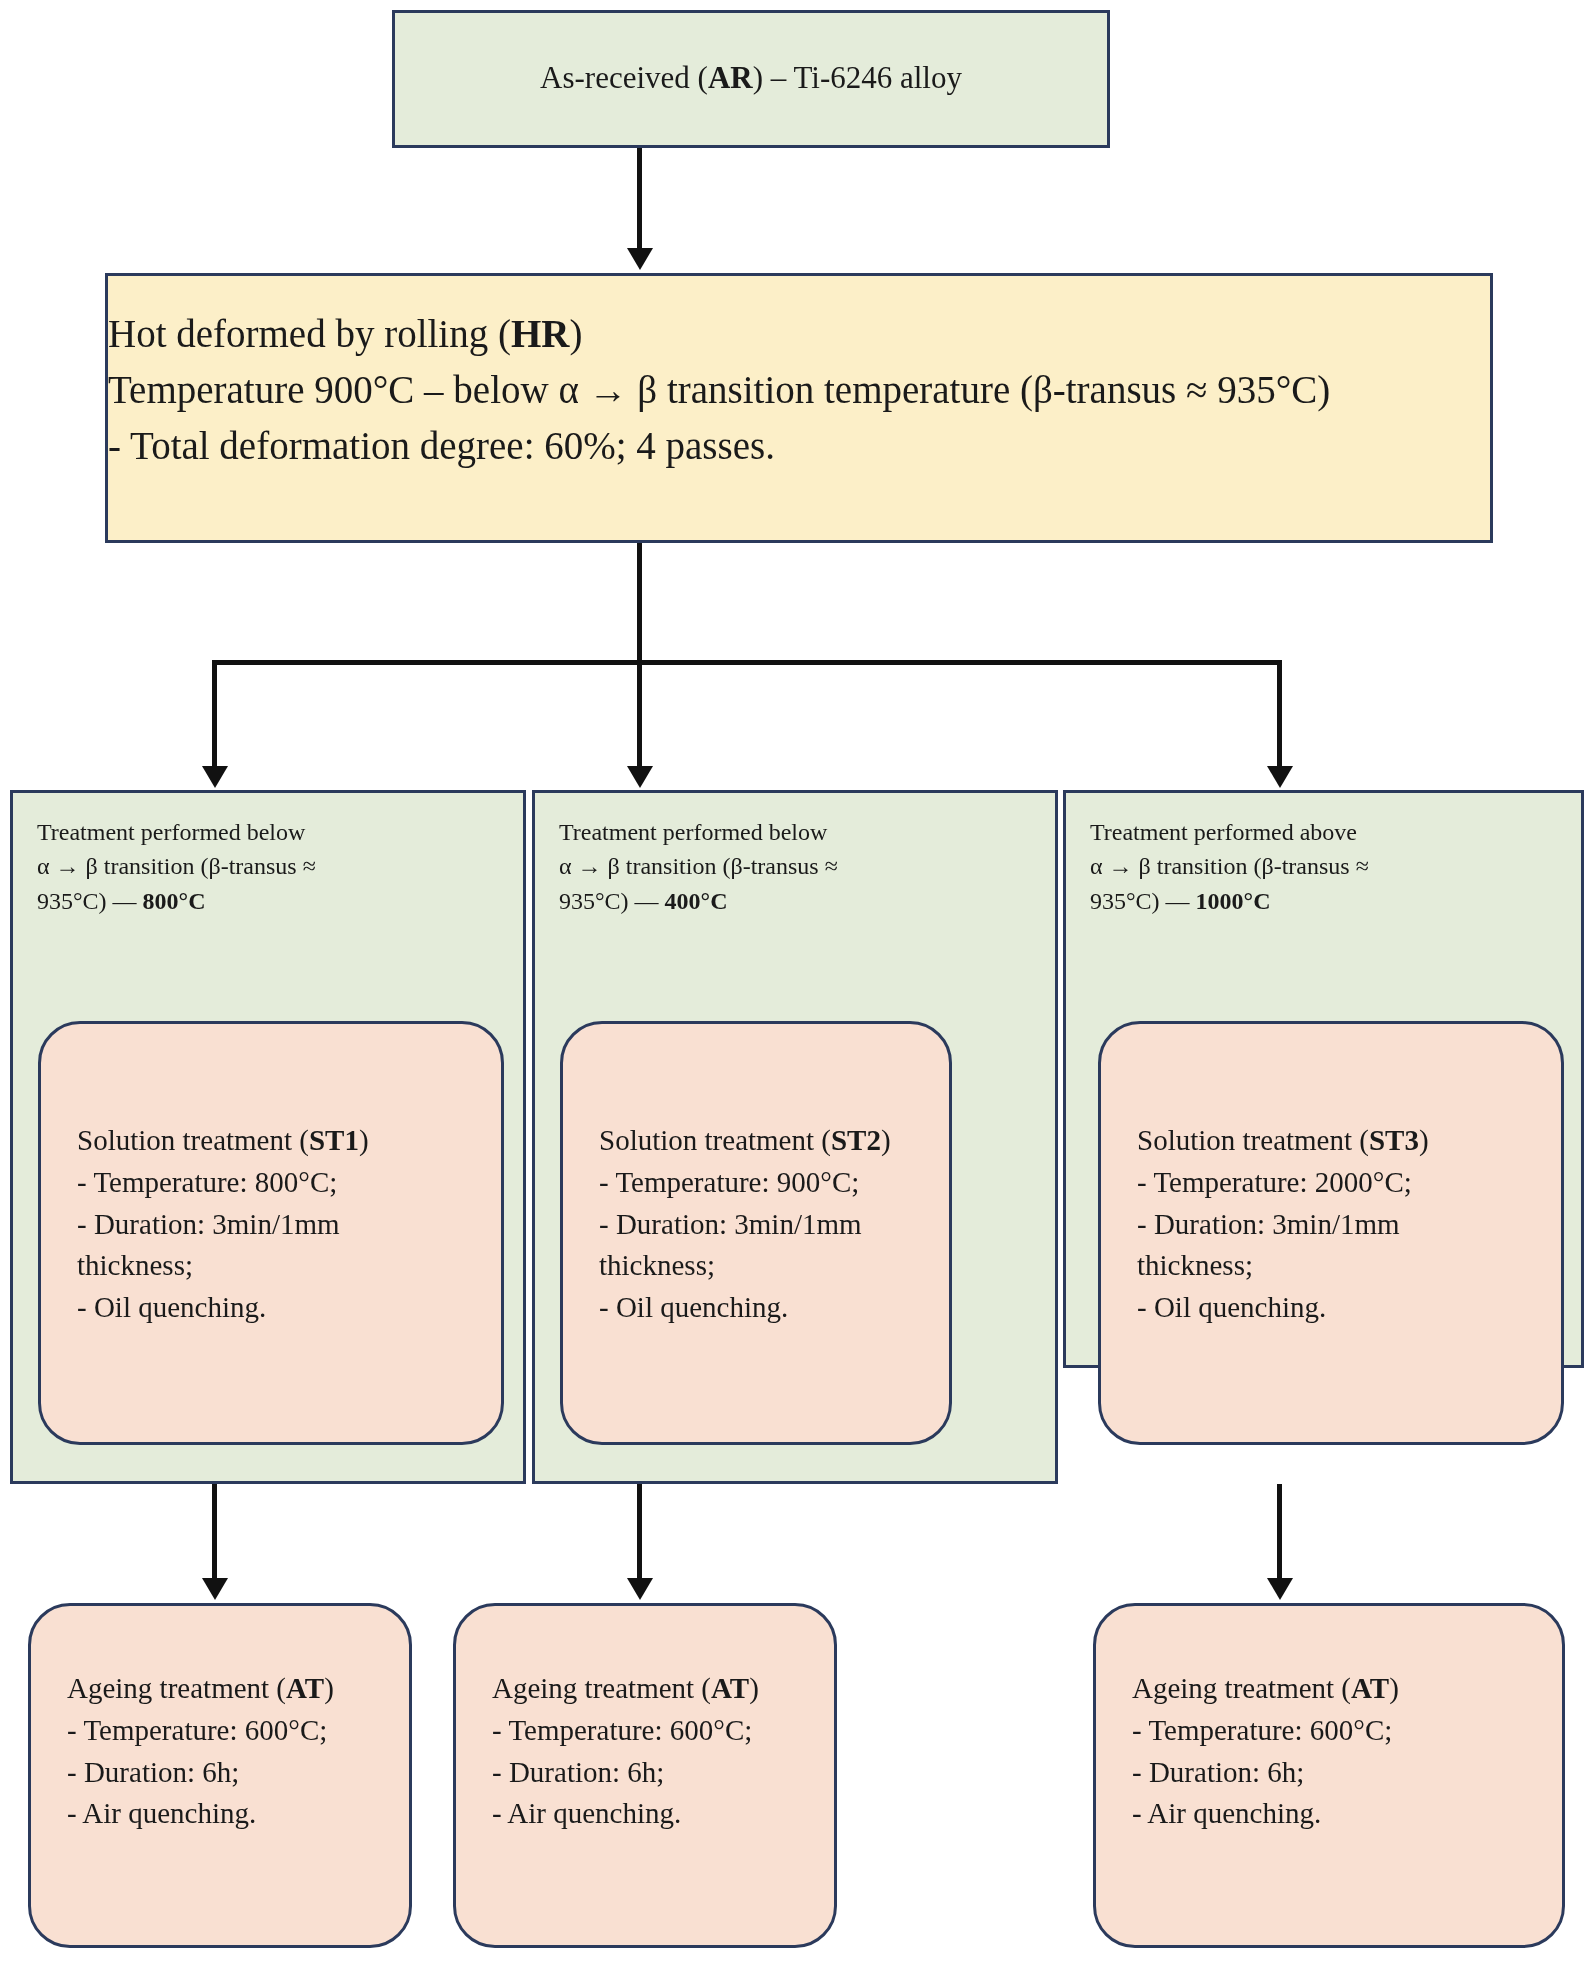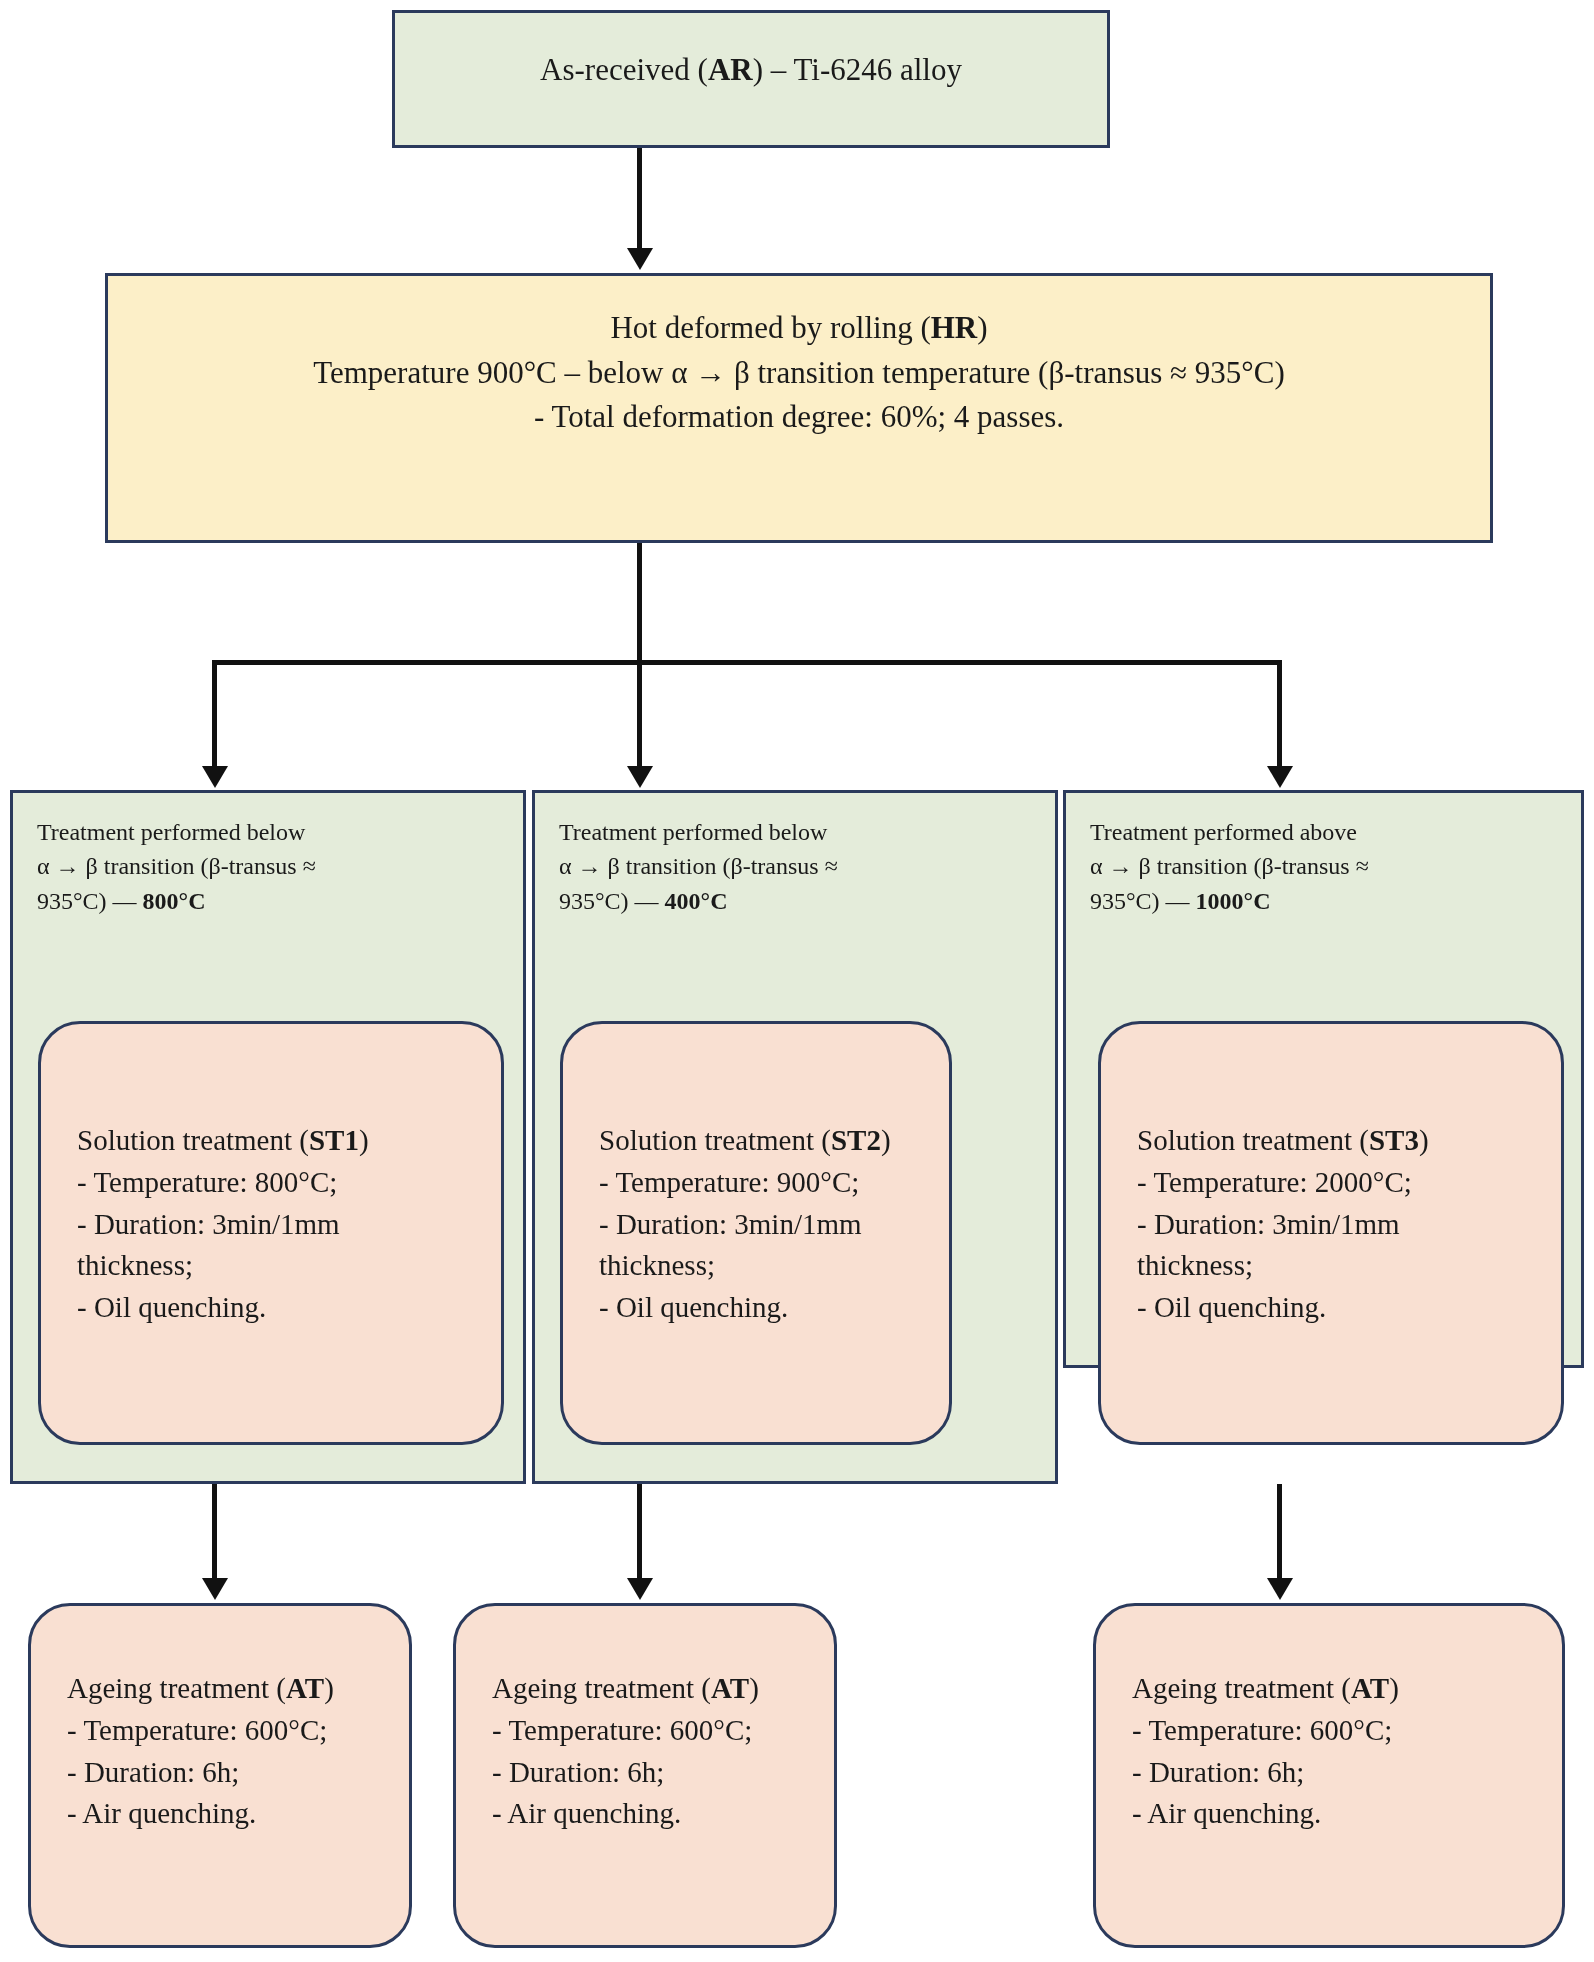--- a/index.html
+++ b/index.html
@@ -31,30 +31,30 @@
 
   .txt {
     position: absolute;
     box-sizing: border-box;
     white-space: pre-wrap;
     line-height: 1.38;
   }
 
   
   .ar-text {
-    left: 0; right: 0; top: 36px;
+    left: 0; right: 0; top: 44px;
     text-align: center;
     font-size: 31px;
   }
 
   
   .hr-text {
     left: 0; right: 0; top: 30px;
-    text-align: center;
-    font-size: 31px;
+    text-align: left;
+    font-size: 39px;
     line-height: 1.44;
   }
 
   
   .col-head {
     left: 24px; right: 10px; top: 22px;
     font-size: 24px;
     line-height: 1.43;
   }
 

